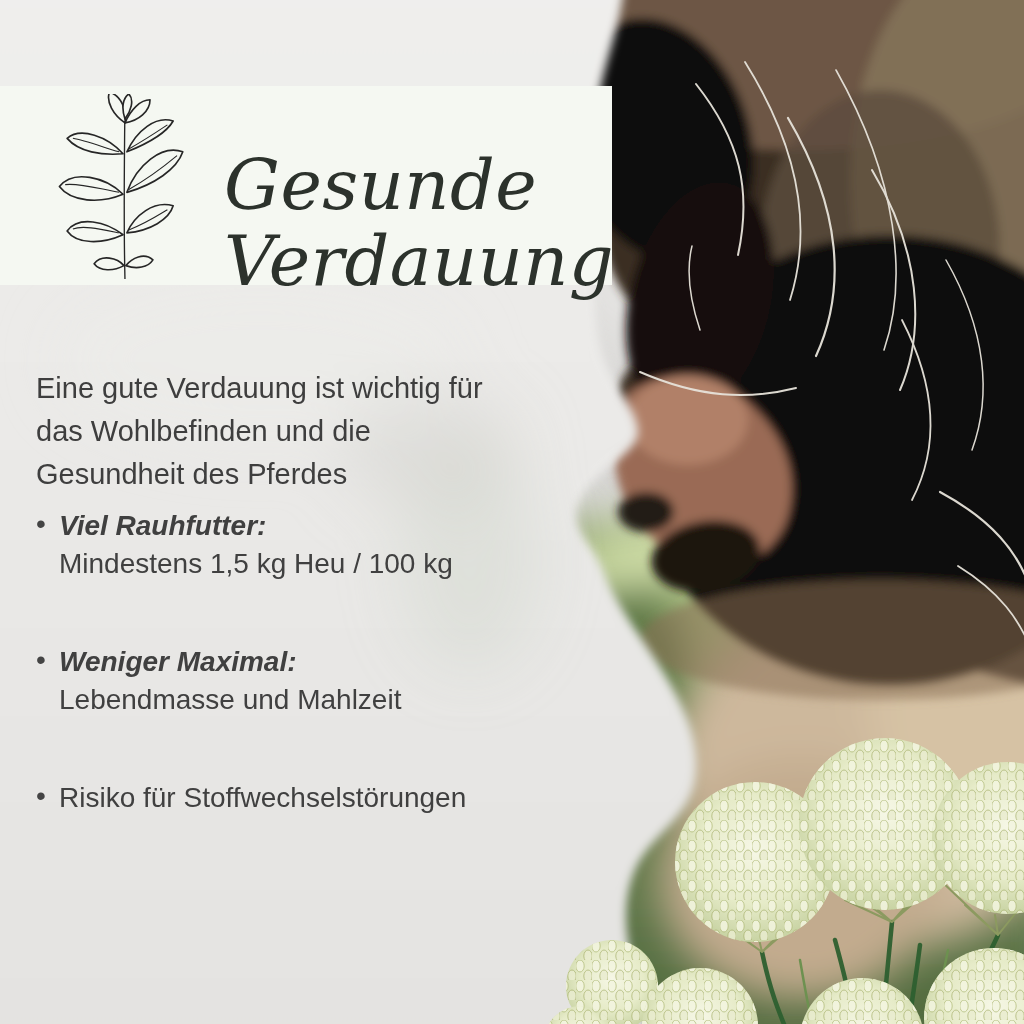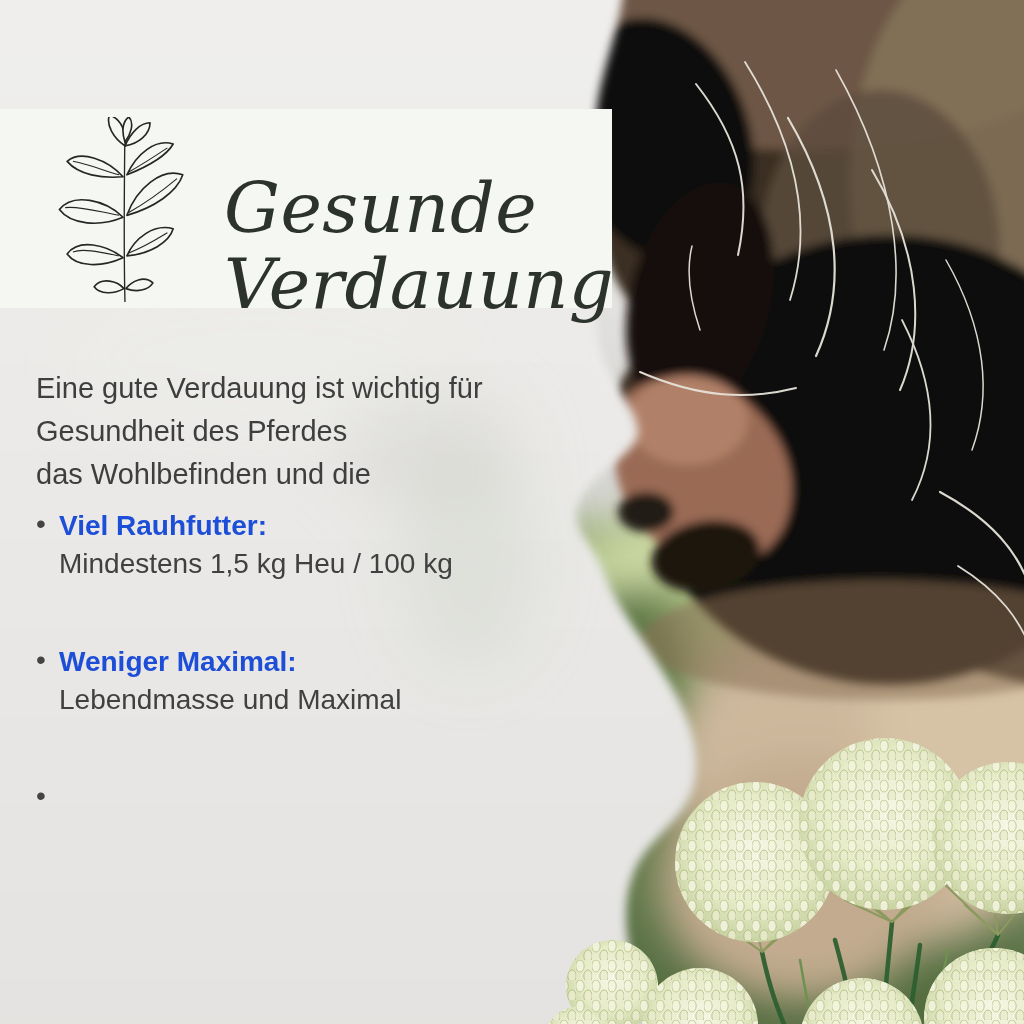--- a/index.html
+++ b/index.html
@@ -4,21 +4,21 @@
 <style>
   html,body{margin:0;padding:0;background:#1a1a1a;}
   .canvas{
     position:relative;width:1024px;height:1024px;overflow:hidden;
     background:#d7d6d4;
     font-family:"Liberation Sans",sans-serif;
   }
   .layer{position:absolute;left:0;top:0;width:1024px;height:1024px;}
   
   .banner{
-    position:absolute;left:0;top:109px;width:612px;height:199px;
+    position:absolute;left:0;top:86px;width:612px;height:199px;
     background:#f5f8f2;z-index:4;
   }
   .sprig{position:absolute;left:46px;top:8px;width:156px;height:188px;}
   .title{
     position:absolute;left:224px;top:14px;
     font-family:"DejaVu Serif",serif;font-style:italic;font-weight:400;
     font-size:70px;line-height:76px;letter-spacing:.5px;color:#2c322c;
     white-space:nowrap;
   }
   .title span{display:block;}
@@ -29,21 +29,21 @@
   }
   .intro span{display:block;}
   .bullet{
     position:absolute;left:36px;z-index:5;
     font-size:28px;line-height:38px;color:#404040;
     padding-left:23px;white-space:nowrap;
   }
   .bullet .mark{
     position:absolute;left:0;top:-2px;font-size:28px;color:#444;
   }
-  .bullet .head{font-weight:700;color:#1d4ed8;display:block;}
+  .bullet .head{font-weight:700;color:#404040;display:block;font-style:italic;}
   .bullet .line{display:block;text-align:right;}
   .b1{top:507px;} .b2{top:643px;} .b3{top:779px;}
   .z1{z-index:1;} .z2{z-index:2;} .z3{z-index:3;}
 </style>
 </head>
 <body>
 
 <div class="canvas">
 
   <svg class="layer z1" viewBox="0 0 1024 1024" aria-hidden="true">
@@ -233,33 +233,34 @@
       </g>
     </svg>
     <h1 class="title">
         <span>Gesunde</span>
         <span>Verdauung</span>
       </h1>
   </div>
 
   <p class="intro">
     <span>Eine gute Verdauung ist wichtig für</span>
+    <span>das Wohlbefinden und die</span>
     <span>Gesundheit des Pferdes</span>
-    <span>das Wohlbefinden und die</span>
   </p>
 
   <div class="bullet b1">
     <span class="mark">•</span>
     <span class="head">Viel Rauhfutter:</span>
     <span class="line">Mindestens 1,5 kg Heu / 100 kg</span>
   </div>
 
   <div class="bullet b2">
     <span class="mark">•</span>
     <span class="head">Weniger Maximal:</span>
-    <span class="line">Lebendmasse und Maximal</span>
+    <span class="line">Lebendmasse und Mahlzeit</span>
   </div>
 
   <div class="bullet b3">
     <span class="mark">•</span>
+    <span class="line">Risiko für Stoffwechselstörungen</span>
   </div>
 
 </div>
 
 </body></html>

